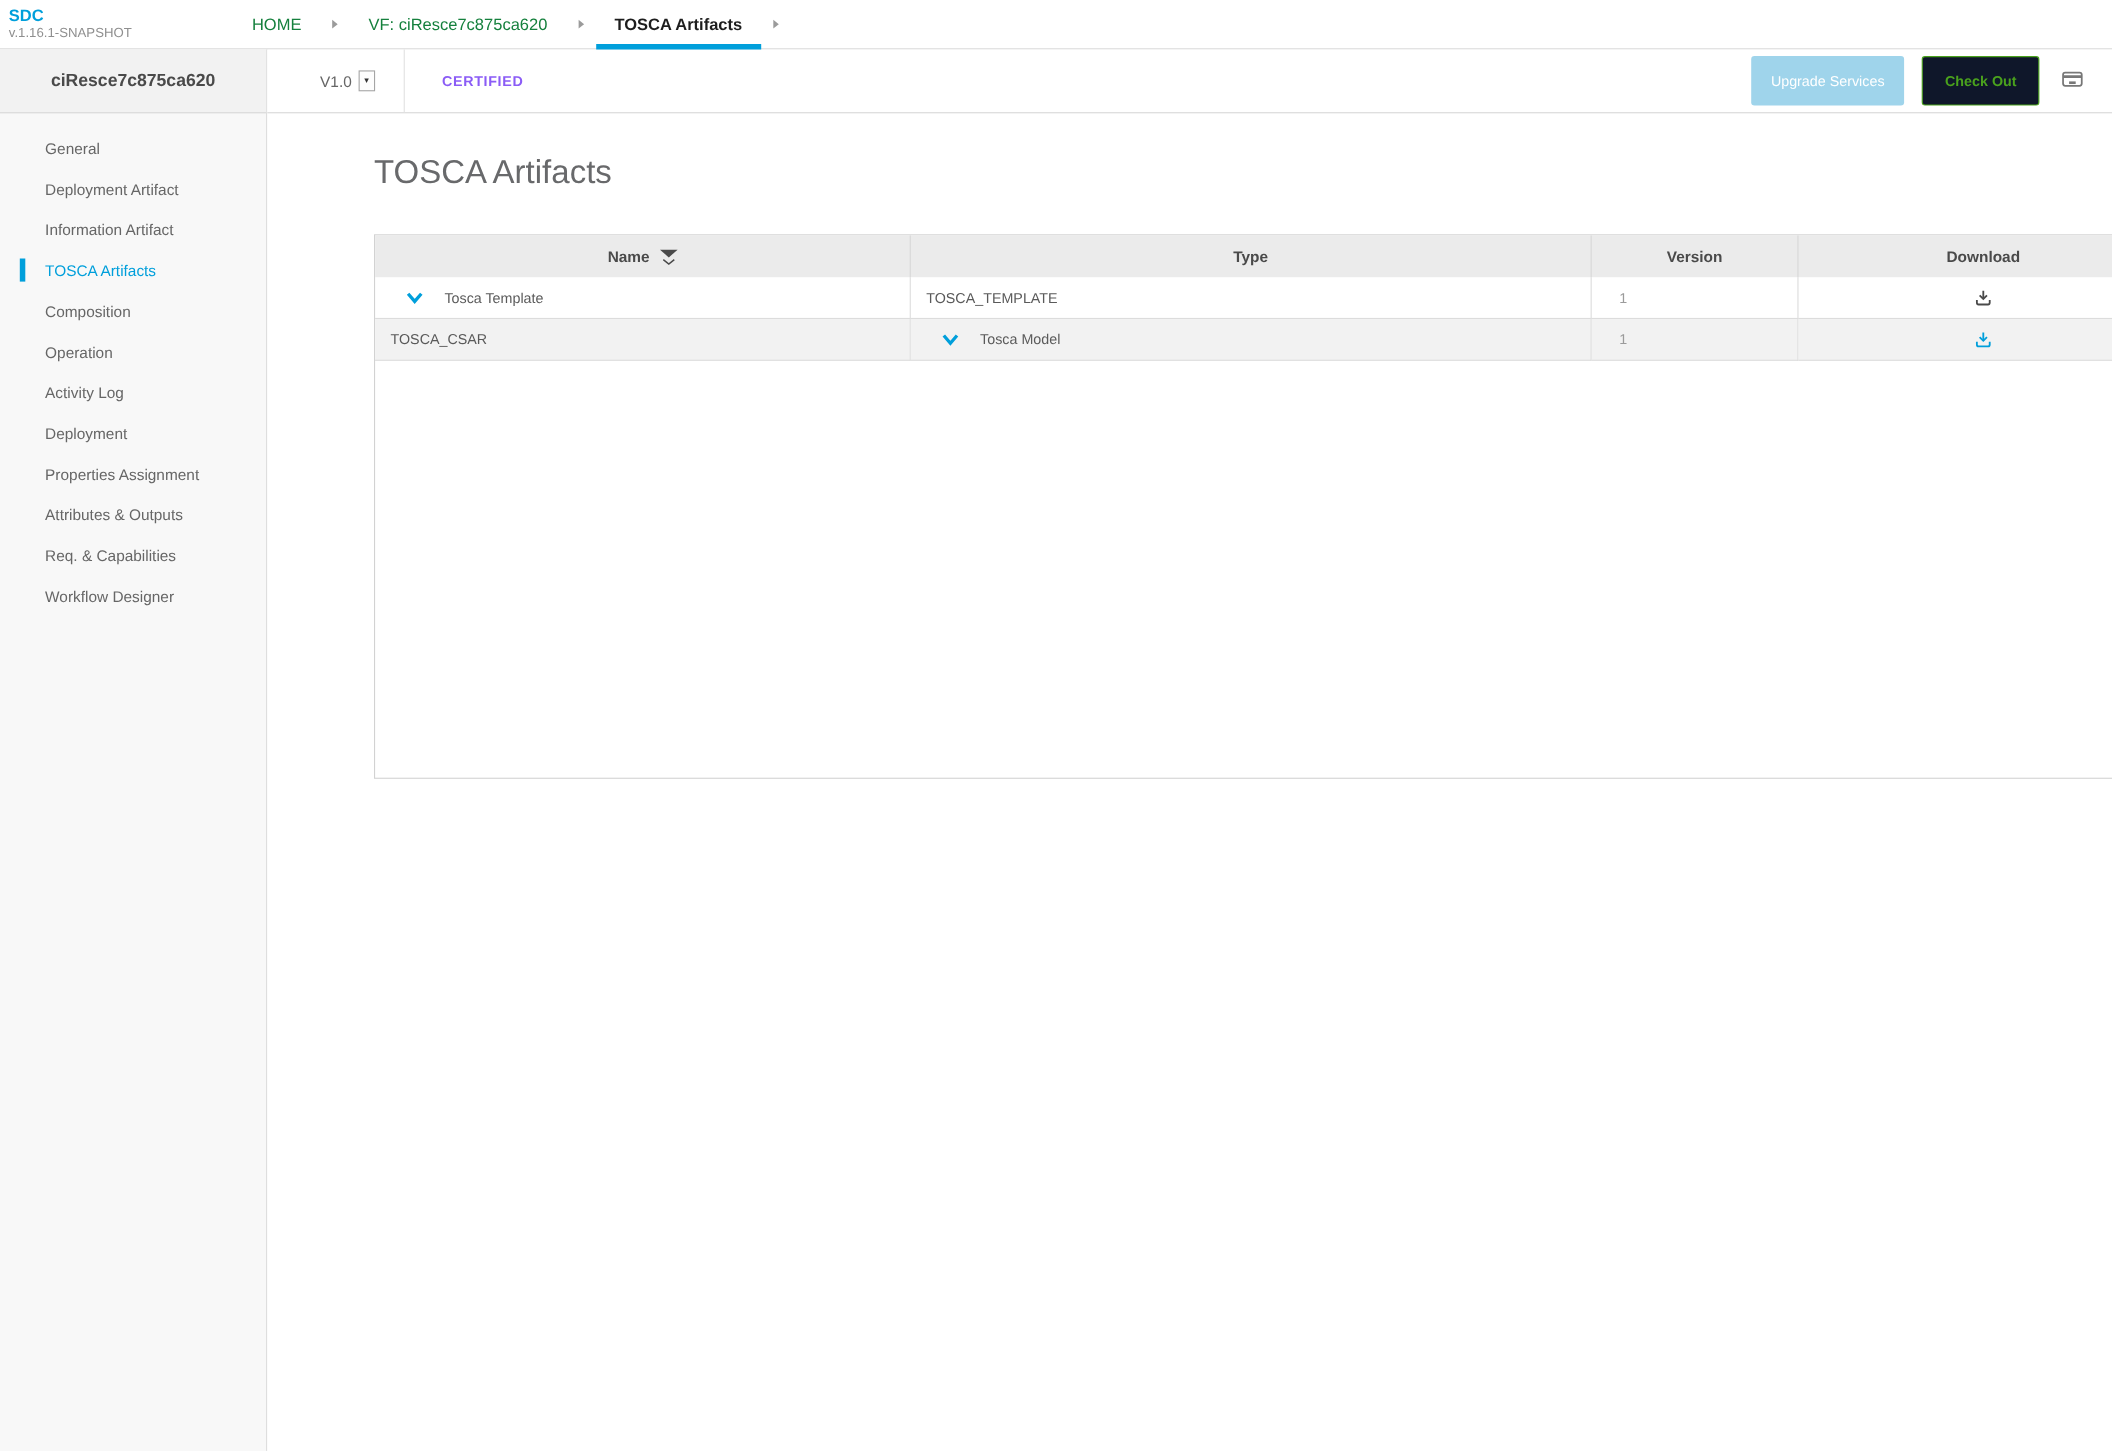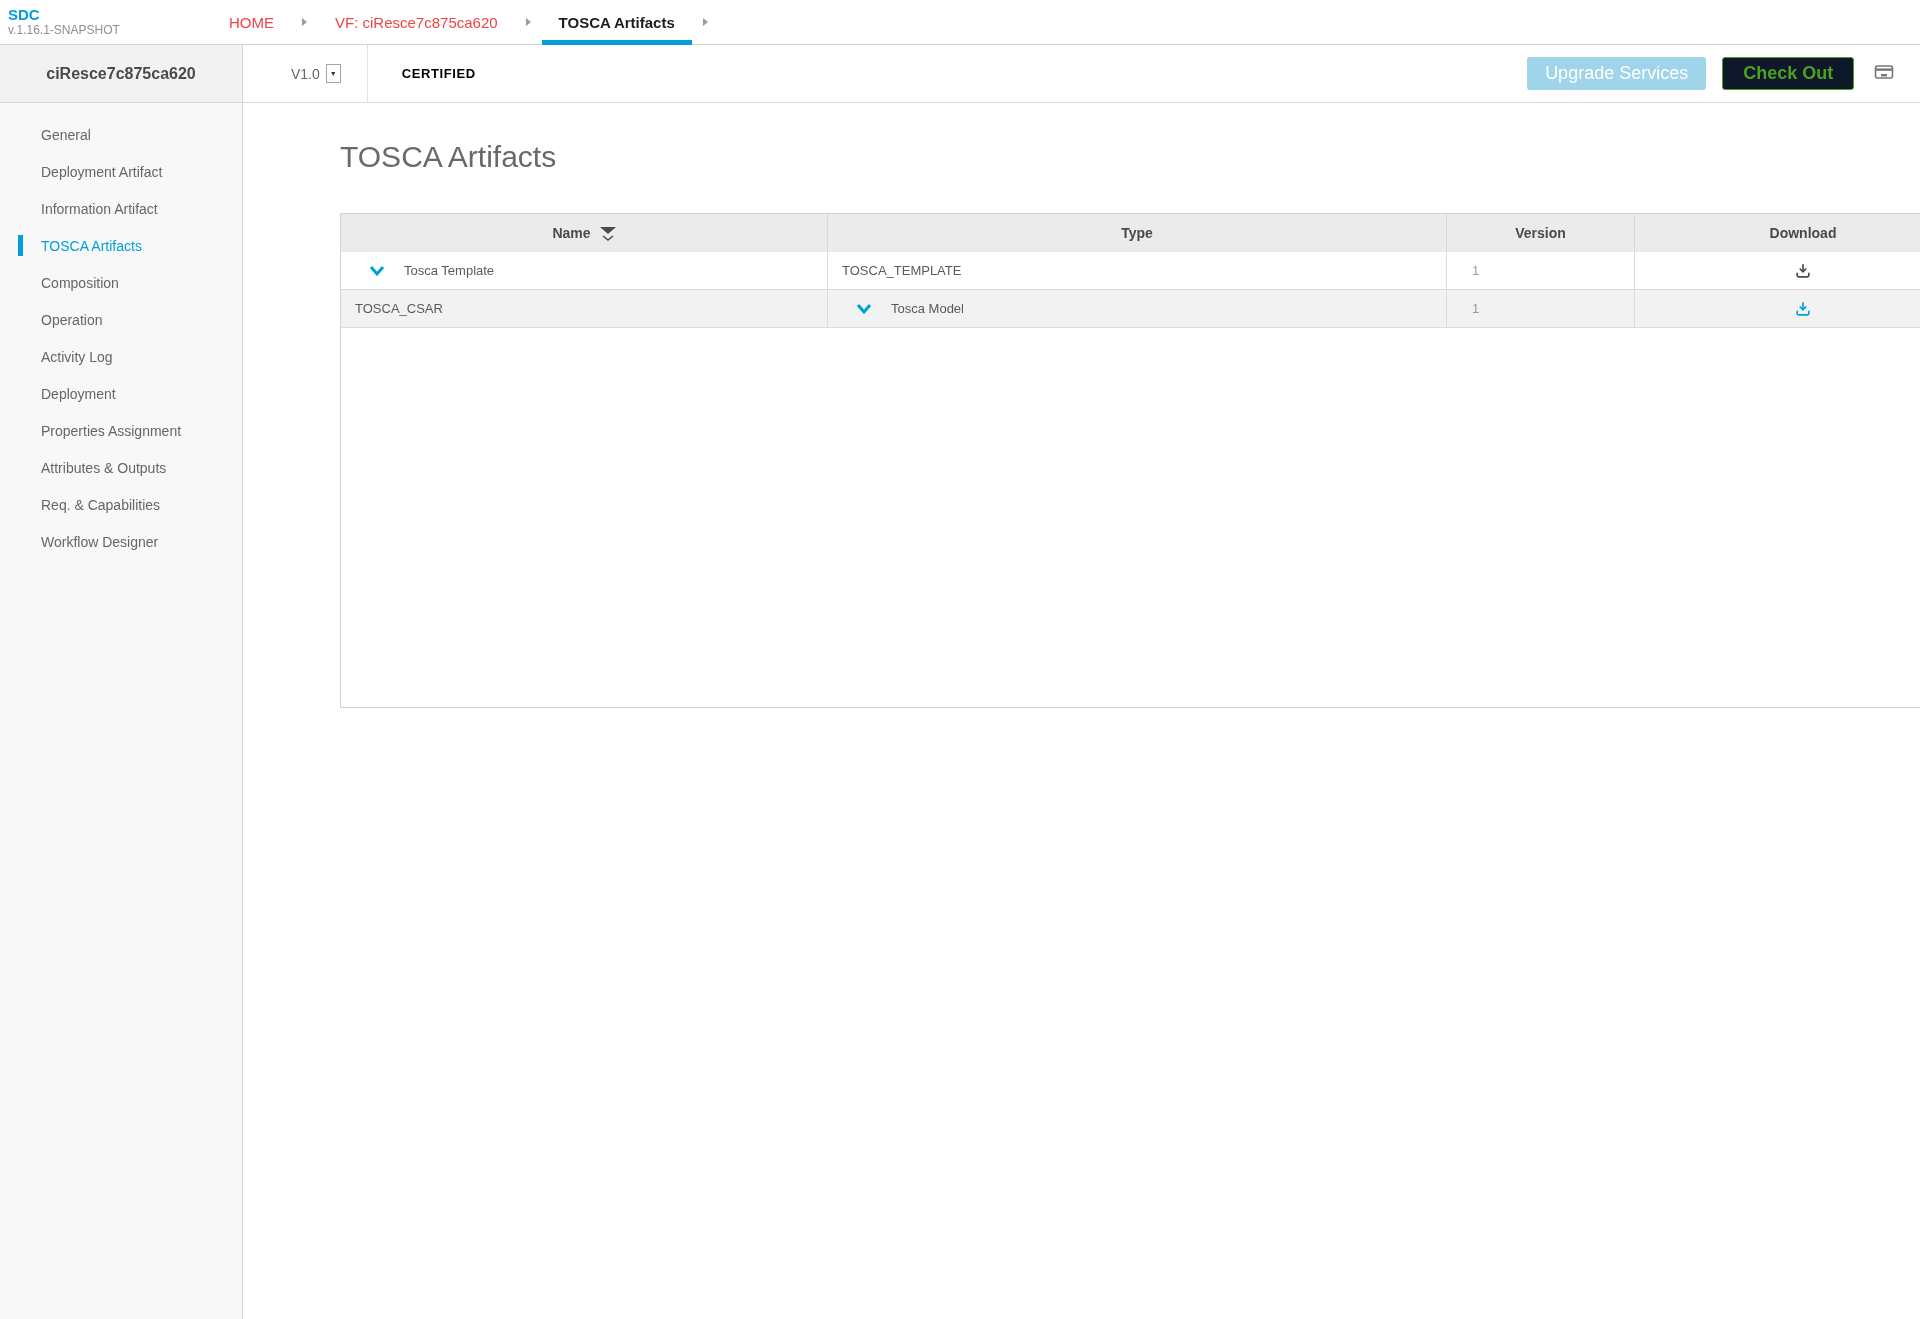--- a/index.html
+++ b/index.html
@@ -11,21 +11,21 @@
   }
 
   
   .topnav { height:45px; background:#fff; border-bottom:1px solid #d1d1d1;
     display:flex; align-items:stretch; }
   .logo { width:212px; padding-left:8px; display:flex; flex-direction:column; justify-content:center; cursor:pointer; }
   .logo-name { color:var(--accent-blue); font-weight:bold; font-size:15px; line-height:16px; }
   .logo-ver { color:#8f8f8f; font-size:12px; line-height:14px; }
   .tabs { display:flex; align-items:center; }
   .tab { height:100%; display:flex; align-items:center; padding:0 17px; font-size:15px;
-    color:#ef4444; font-weight:500; cursor:pointer; position:relative; white-space:nowrap; }
+    color:#15803d; font-weight:500; cursor:pointer; position:relative; white-space:nowrap; }
   .tab.active { font-weight:bold; color:#1d1d1d; }
   .tab.active::after { content:""; position:absolute; left:0; right:0; bottom:-1px; height:5px;
     background:var(--accent-blue); }
   .bc-arrow { width:0; height:0; border-left:5px solid #9b9b9b;
     border-top:4px solid transparent; border-bottom:4px solid transparent; margin:0 11px; }
 
   
   .body-row { display:flex; height:1274px; }
   .sidebar { width:243px; background:#f8f8f8; border-right:1px solid var(--border); flex:none;
     display:flex; flex-direction:column; }
@@ -42,24 +42,24 @@
   .main { flex:1; display:flex; flex-direction:column; background:#fff; }
 
   
   .toolbar { height:58px; border-bottom:1px solid var(--border); display:flex;
     align-items:center; padding:0 8px 0 48px; flex:none; }
   .version-selector { display:flex; align-items:center; gap:6px; cursor:pointer; }
   .version-label { font-size:14px; color:#666; }
   .version-caret-box { width:15px; height:19px; border:1px solid #a5a5a5; background:#fdfdfd;
     display:flex; align-items:center; justify-content:center; font-size:7px; color:#333; line-height:1; }
   .tb-divider { width:1px; align-self:stretch; background:#e2e2e2; margin-left:26px; }
-  .status-label { margin-left:34px; font-size:13px; font-weight:bold; color:#000000;
+  .status-label { margin-left:34px; font-size:13px; font-weight:bold; color:#8b5cf6;
     letter-spacing:.6px; }
   .tb-right { margin-left:auto; display:flex; align-items:center; gap:16px; }
-  .btn { font-family:inherit; font-size:18px; border-radius:3px; padding:0 18px; height:33px;
+  .btn { font-family:inherit; font-size:13px; border-radius:3px; padding:0 18px; height:45px;
     cursor:pointer; white-space:nowrap; }
   .btn-upgrade { background:var(--disabled-blue); color:#fff; border:none; cursor:default; }
   .btn-checkout { background:#0f172a; color:var(--green); border:1px solid var(--green);
     font-weight:bold; padding:0 20px; }
   .icon-btn { background:none; border:none; cursor:pointer; display:flex; align-items:center;
     justify-content:center; padding:2px; }
   .mini-divider { width:1px; height:30px; background:#d0d0d0; margin:0 6px; }
   .close-glyph { font-size:20px; color:#5a5a5a; line-height:1; }
 
   

